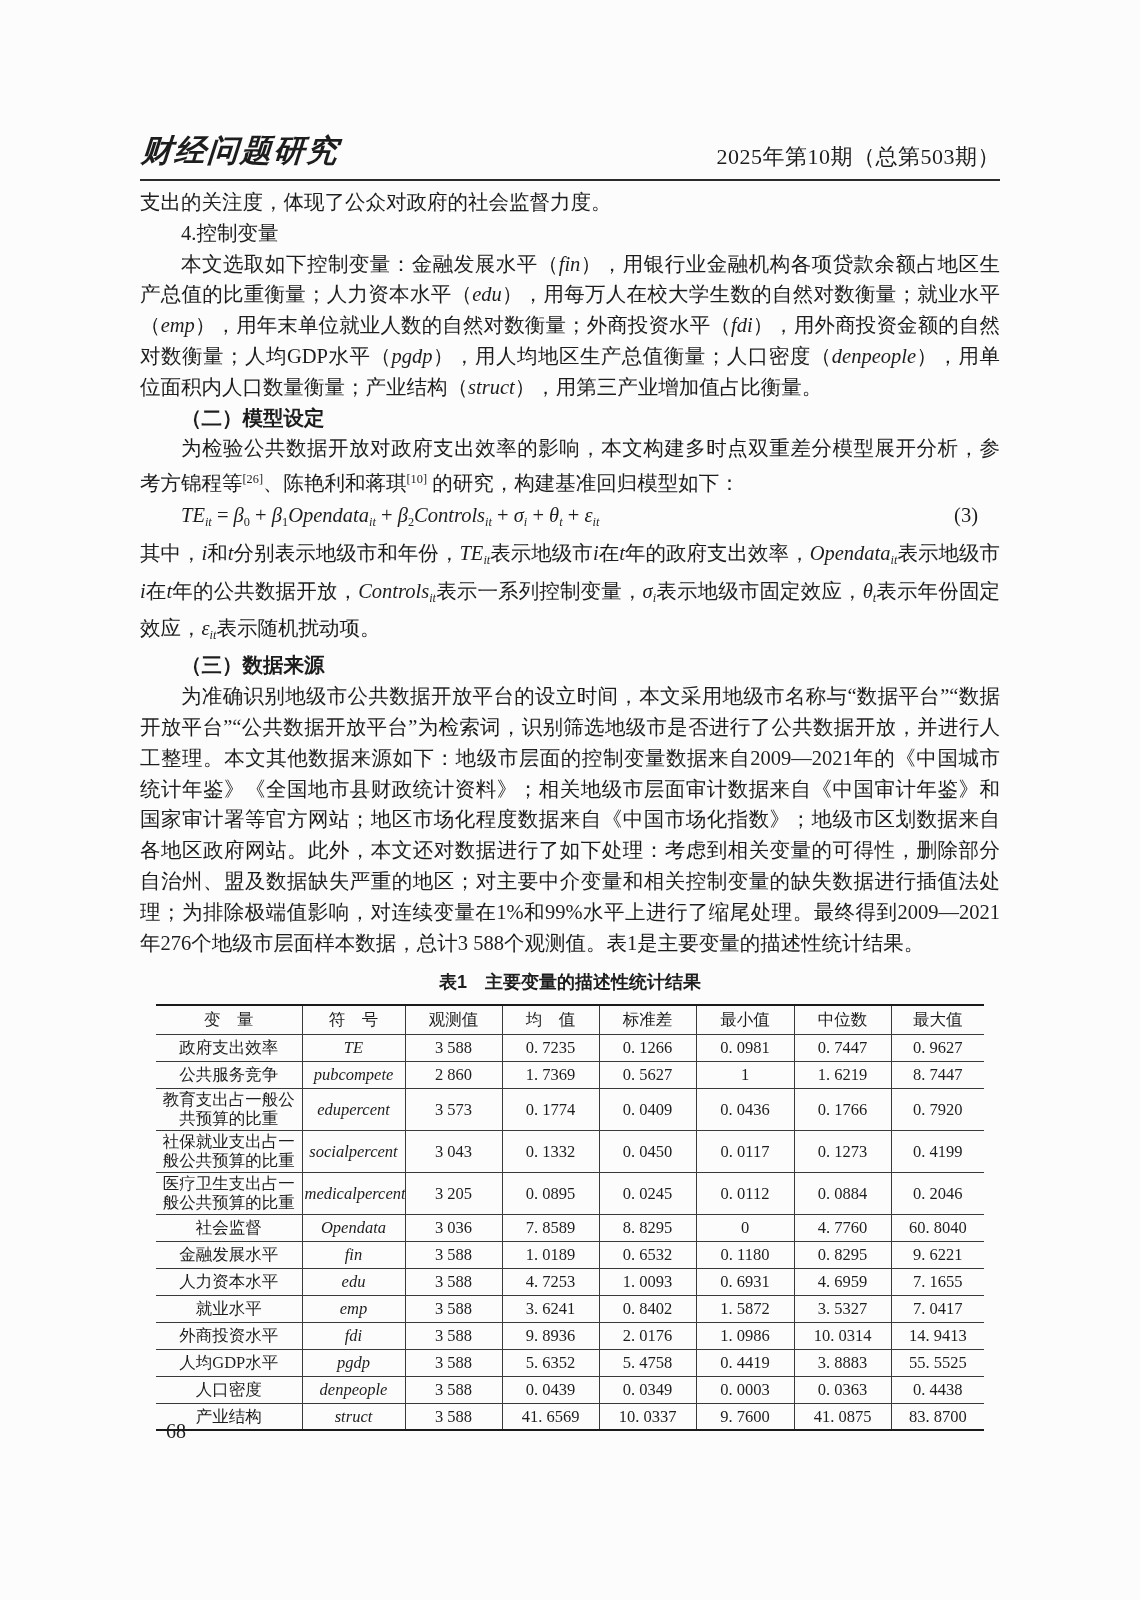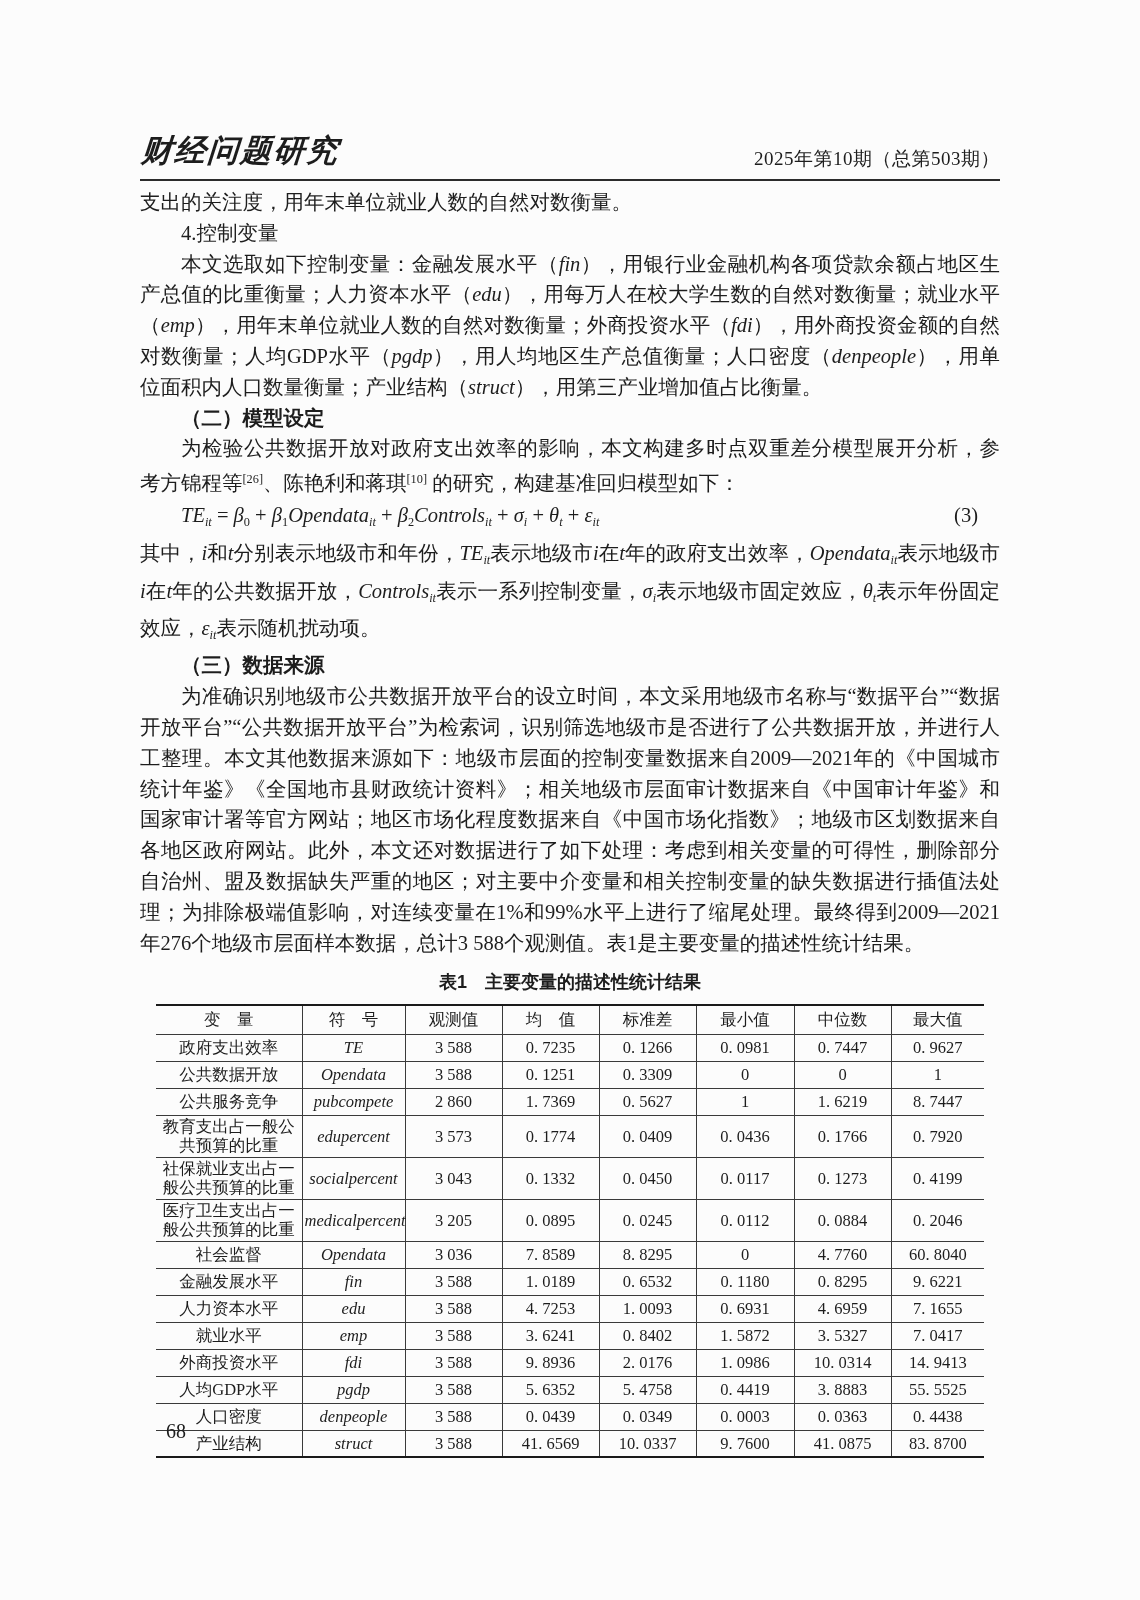--- a/index.html
+++ b/index.html
@@ -5,21 +5,21 @@
   * { margin:0; padding:0; box-sizing:border-box; }
   html,body { background:#fcfcfc; }
   body { font-family:"Liberation Serif","DejaVu Serif",serif; color:#1d1d1d; }
   .page { position:relative; width:1140px; height:1600px; background:#fcfcfc; overflow:hidden; }
   .content { position:absolute; left:140px; top:130px; width:860px; }
 
   .hdr { display:flex; justify-content:space-between; align-items:flex-end;
          padding-bottom:7px; border-bottom:2px solid #2b2b2b; }
   .logo { font-size:31px; font-weight:900; font-style:italic; letter-spacing:2px;
           transform:skewX(-4deg); transform-origin:left bottom; }
-  .issue { font-size:19px; letter-spacing:0.5px; }
+  .issue { font-size:22px; letter-spacing:0.5px; }
 
   .bodytext { margin-top:6px; font-size:20.5px; line-height:30.8px; }
   .bodytext p { text-align:justify; }
   .indent { text-indent:2em; }
   .sec-heading { font-size:20.5px; line-height:30.8px; font-weight:bold; text-indent:2em;
                  font-family:"Liberation Sans","DejaVu Sans",sans-serif; text-align:justify; }
 
   .formula { display:flex; justify-content:space-between; align-items:baseline;
              line-height:32px; padding-left:2em; padding-right:22px; }
   .s-n { font-style:normal; }
@@ -47,21 +47,21 @@
 
 <div class="page">
   <div class="content">
 
     <header class="hdr">
       <div class="logo">财经问题研究</div>
       <div class="issue">2025年第10期（总第503期）</div>
     </header>
 
     <main class="bodytext">
-      <p>支出的关注度，用年末单位就业人数的自然对数衡量。</p>
+      <p>支出的关注度，体现了公众对政府的社会监督力度。</p>
       <p class="indent">4.控制变量</p>
       <p class="indent"><span class="s-n">本文选取如下控制变量：金融发展水平（</span><span class="s-i">fin</span><span class="s-n">），用银行业金融机构各项贷款余额占地区生产总值的比重衡量；人力资本水平（</span><span class="s-i">edu</span><span class="s-n">），用每万人在校大学生数的自然对数衡量；就业水平（</span><span class="s-i">emp</span><span class="s-n">），用年末单位就业人数的自然对数衡量；外商投资水平（</span><span class="s-i">fdi</span><span class="s-n">），用外商投资金额的自然对数衡量；人均GDP水平（</span><span class="s-i">pgdp</span><span class="s-n">），用人均地区生产总值衡量；人口密度（</span><span class="s-i">denpeople</span><span class="s-n">），用单位面积内人口数量衡量；产业结构（</span><span class="s-i">struct</span><span class="s-n">），用第三产业增加值占比衡量。</span></p>
 
       <div class="sec-heading">（二）模型设定</div>
       <p class="indent"><span class="s-n">为检验公共数据开放对政府支出效率的影响，本文构建多时点双重差分模型展开分析，参考方锦程等</span><span class="s-sup">[26]</span><span class="s-n">、陈艳利和蒋琪</span><span class="s-sup">[10]</span><span class="s-n"> 的研究，构建基准回归模型如下：</span></p>
 
       <div class="formula">
         <span class="formula-body"><span class="s-i">TE</span><span class="s-isub">it</span><span class="s-n"> = </span><span class="s-i">β</span><span class="s-sub">0</span><span class="s-n"> + </span><span class="s-i">β</span><span class="s-sub">1</span><span class="s-i">Opendata</span><span class="s-isub">it</span><span class="s-n"> + </span><span class="s-i">β</span><span class="s-sub">2</span><span class="s-i">Controls</span><span class="s-isub">it</span><span class="s-n"> + </span><span class="s-i">σ</span><span class="s-isub">i</span><span class="s-n"> + </span><span class="s-i">θ</span><span class="s-isub">t</span><span class="s-n"> + </span><span class="s-i">ε</span><span class="s-isub">it</span></span>
         <span class="formula-num">(3)</span>
       </div>
@@ -102,30 +102,20 @@
               <td>政府支出效率</td>
               <td class="sym">TE</td>
               <td>3 588</td>
               <td>0. 7235</td>
               <td>0. 1266</td>
               <td>0. 0981</td>
               <td>0. 7447</td>
               <td>0. 9627</td>
             </tr>
             <tr>
-              <td>公共数据开放</td>
-              <td class="sym">Opendata</td>
-              <td>3 588</td>
-              <td>0. 1251</td>
-              <td>0. 3309</td>
-              <td>0</td>
-              <td>0</td>
-              <td>1</td>
-            </tr>
-            <tr>
               <td>公共服务竞争</td>
               <td class="sym">pubcompete</td>
               <td>2 860</td>
               <td>1. 7369</td>
               <td>0. 5627</td>
               <td>1</td>
               <td>1. 6219</td>
               <td>8. 7447</td>
             </tr>
             <tr>

